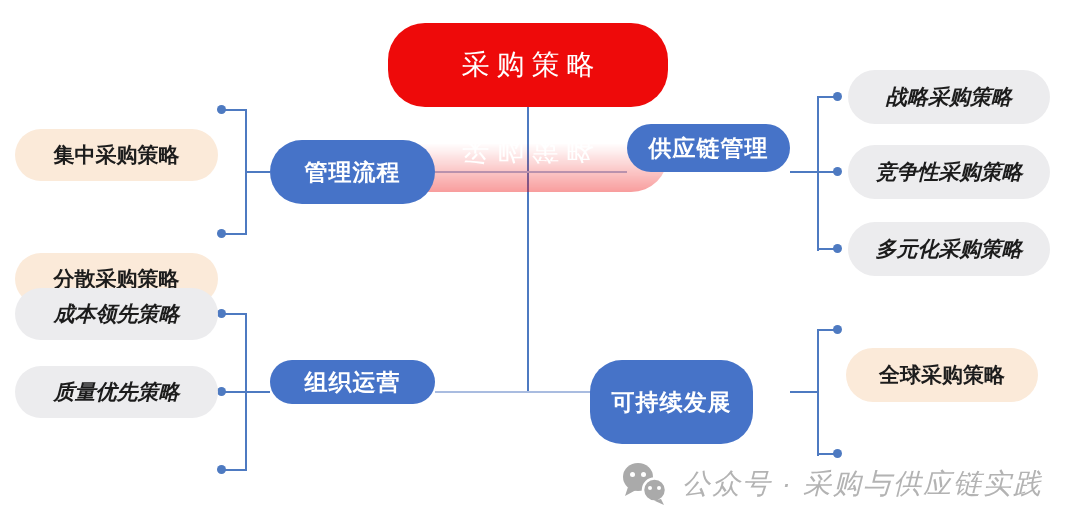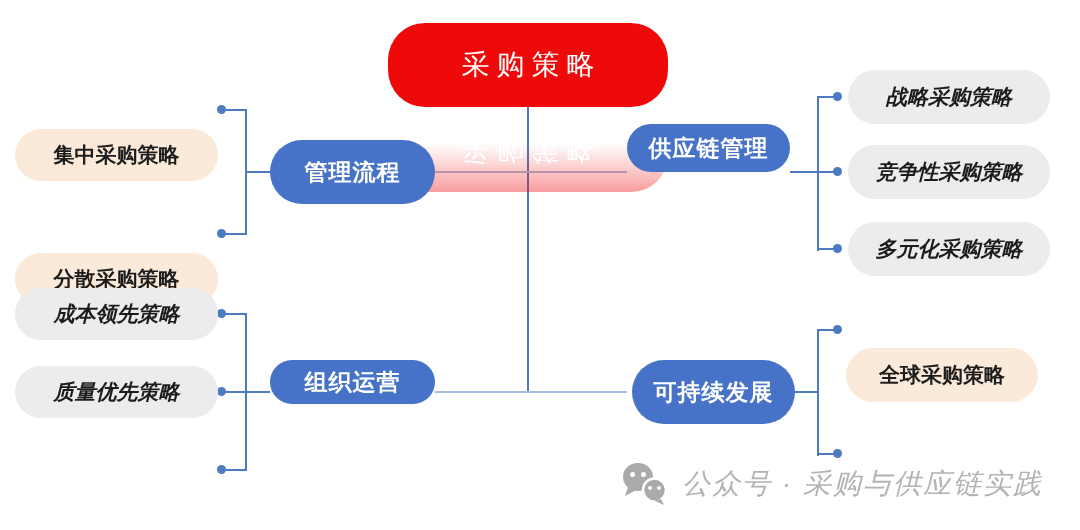--- a/index.html
+++ b/index.html
@@ -35,21 +35,21 @@
   .branch-node {
     position: absolute;
     background: var(--branch-blue);
     border-radius: 32px;
     display: flex; align-items: center; justify-content: center;
     color: #ffffff; font-size: 23px; font-weight: bold; letter-spacing: 1px;
   }
   .branch-mgmt  { left: 270px; top: 140px; width: 165px; height: 64px; }
   .branch-org   { left: 270px; top: 360px; width: 165px; height: 44px; }
   .branch-scm   { left: 627px; top: 124px; width: 163px; height: 48px; }
-  .branch-sus   { left: 632px; top: 360px; width: 163px; height: 64px; text-align: right; }
+  .branch-sus   { left: 590px; top: 360px; width: 163px; height: 84px; text-align: right; }
 
   .leaf {
     position: absolute;
     display: flex; align-items: center; justify-content: center;
     font-size: 21px; font-weight: bold; color: var(--leaf-text);
     border-radius: 27px;
   }
   .leaf.peach { background: var(--leaf-peach); margin-top: 45px; }
   .leaf.gray  { background: var(--leaf-gray); font-style: italic; }
 

